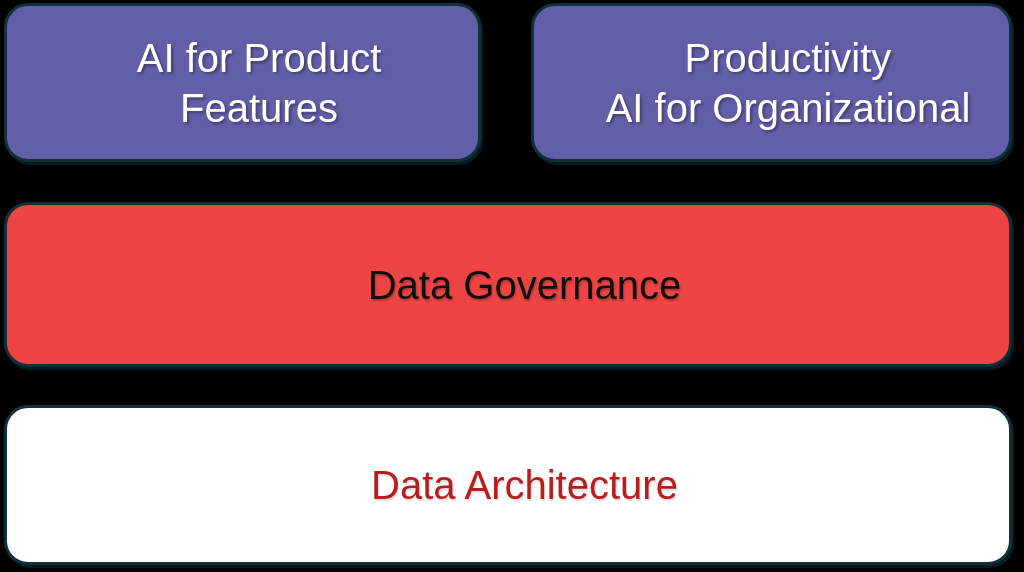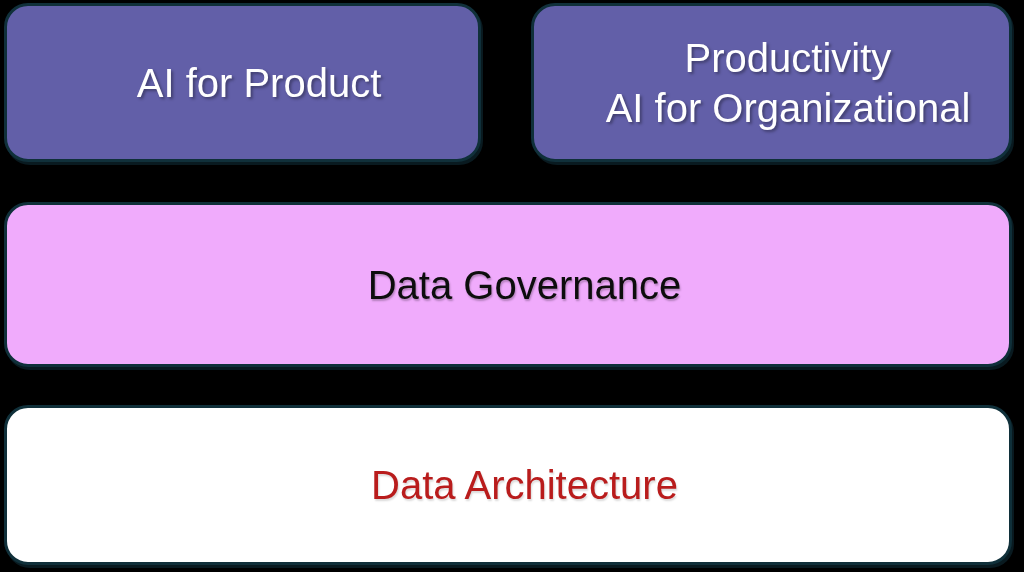--- a/index.html
+++ b/index.html
@@ -57,31 +57,32 @@
   }
 </style>
 </head>
 <body>
 
 <div class="canvas">
 
   <div class="box top-left" style="background-color: rgb(98, 95, 168);">
     <div class="box-label">
       <div class="line">AI for Product</div>
+      <div class="line">Features</div>
     </div>
   </div>
 
   <div class="box top-right" style="background-color: rgb(98, 95, 168);">
     <div class="box-label">
       <div class="line">Productivity</div>
       <div class="line">AI for Organizational</div>
     </div>
   </div>
 
-  <div class="box middle" style="background-color: #f0abfc;">
+  <div class="box middle" style="background-color: #ef4444;">
     <div class="box-label">
       <div class="line">Data Governance</div>
     </div>
   </div>
 
   <div class="box bottom" style="background-color: rgb(255, 255, 255);">
     <div class="box-label">
       <div class="line">Data Architecture</div>
     </div>
   </div>

